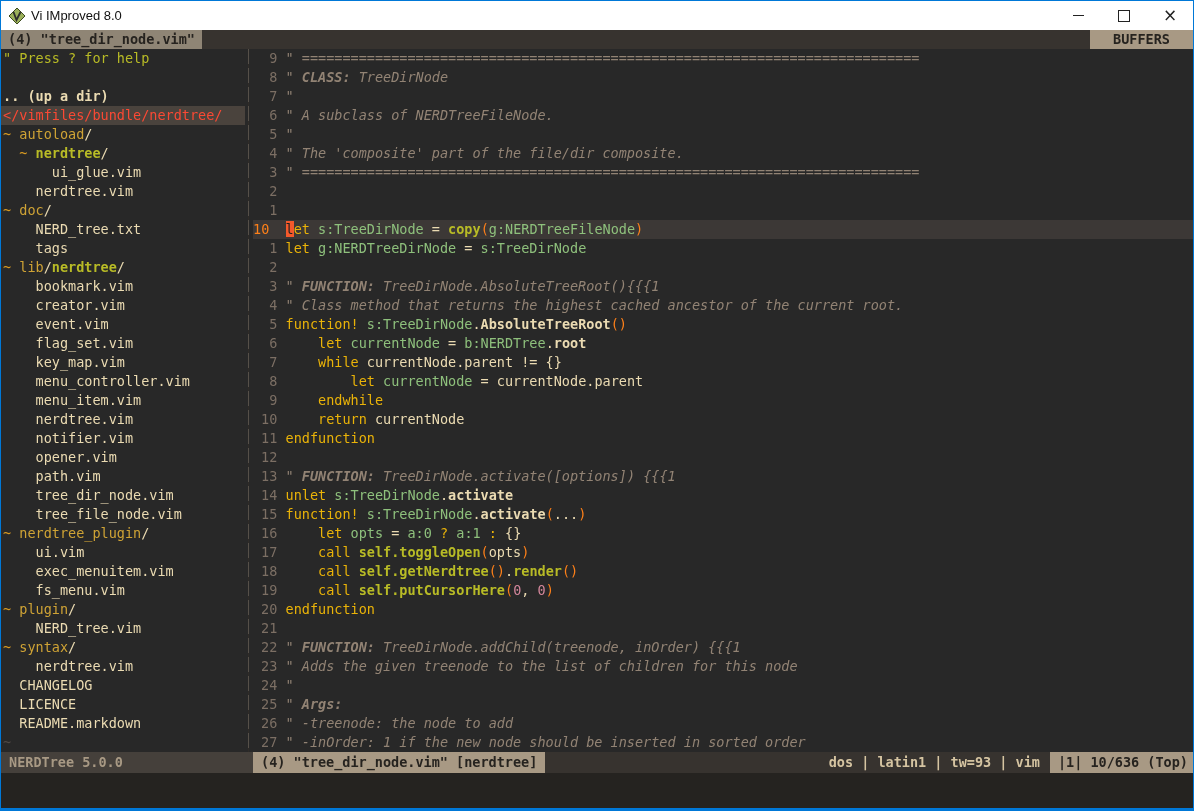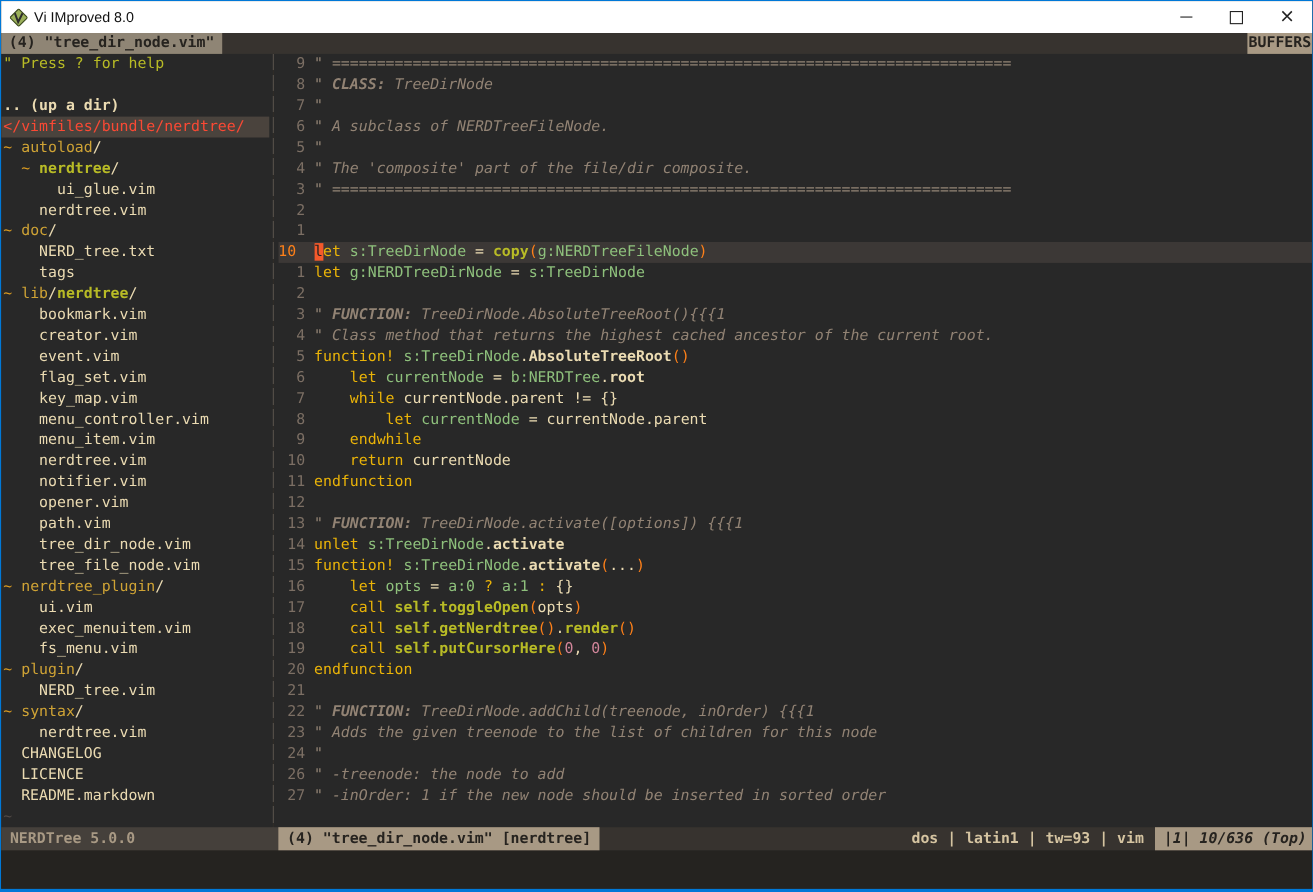--- a/index.html
+++ b/index.html
@@ -15,21 +15,21 @@
   #titlebar .ttext{font-family:Liberation Sans, sans-serif;font-size:13px;color:#111;}
   #wincontrols{margin-left:auto;display:flex;height:100%;}
   .wbtn{width:46px;height:100%;display:flex;align-items:center;justify-content:center;color:#222;}
   .glyph-min{width:11px;height:1px;background:#222;display:block;}
   .glyph-max{width:10px;height:10px;border:1px solid #222;display:block;}
   .glyph-close{font-family:"DejaVu Sans",sans-serif;font-size:17px;line-height:17px;color:#222;}
   
   #tabline{height:19px;background:#37332f;display:flex;font-size:13.5px;line-height:19px;font-weight:bold;white-space:pre;}
   #tab-current{background:#8f8575;color:#26231f;padding:0 7px;}
   #tab-spacer{flex:1;}
-  #buffers-label{background:#a89984;color:#26231f;padding:0 1px;}
+  #buffers-label{background:#a89984;color:#26231f;padding:0 23px;}
   
   #main{height:703px;display:flex;}
   #nerdtree{width:244px;flex:0 0 auto;overflow:hidden;}
   #vsep{width:8px;flex:0 0 auto;background:
     repeating-linear-gradient(to bottom,#565049 0 15px,#2f2b27 15px 19px);
     background-size:1px 100%;background-repeat:no-repeat;background-position:3px 0;}
   #editor{flex:1;overflow:hidden;}
   .tline,.eline{height:19px;line-height:19px;font-size:13.5px;white-space:pre;}
   .tline{padding-left:2px;}
   .tline.hl{background:#4a433d;}
@@ -55,21 +55,21 @@
   .sy-dim{color:#504945;}
   .sy-root{color:#fb4934;}
   .sy-cursor{background:#f4592b;color:#1d2021;}
   
   #statusrow{height:21px;display:flex;font-size:13.5px;line-height:21px;font-weight:bold;white-space:pre;}
   #status-nc{width:252px;flex:0 0 auto;background:#45403b;color:#a89984;padding-left:8px;box-sizing:border-box;}
   #status-main{flex:1;background:#37332f;display:flex;}
   #status-file{background:#a89984;color:#26231f;padding:0 8px;}
   #status-fill{flex:1;}
   #status-settings{color:#d5c4a1;padding-right:10px;}
-  #status-pos{background:#a89984;color:#26231f;padding:0 5px 0 8px;font-style:italic;}
+  #status-pos{background:#a89984;color:#26231f;padding:0 5px 0 8px;}
   
   #cmdline{height:35px;background:#252320;}
 </style>
 </head>
 <body>
 
 <div id="win">
 
   <div id="titlebar">
     <svg class="ticon" viewBox="0 0 16 16">
@@ -165,20 +165,21 @@
         <div class="eline"><span class="lnum">15</span><span class="lcontent"><span class="sy-red">function!</span><span class="sy-fg"> </span><span class="sy-aqua">s:TreeDirNode</span><span class="sy-fg">.</span><span class="sy-fgb">activate</span><span class="sy-org">(</span><span class="sy-fg">...</span><span class="sy-org">)</span></span></div>
         <div class="eline"><span class="lnum">16</span><span class="lcontent"><span class="sy-fg">    </span><span class="sy-red">let</span><span class="sy-fg"> </span><span class="sy-aqua">opts</span><span class="sy-fg"> = </span><span class="sy-aqua">a:0</span><span class="sy-fg"> </span><span class="sy-red">?</span><span class="sy-fg"> </span><span class="sy-aqua">a:1</span><span class="sy-fg"> </span><span class="sy-red">:</span><span class="sy-fg"> {}</span></span></div>
         <div class="eline"><span class="lnum">17</span><span class="lcontent"><span class="sy-fg">    </span><span class="sy-red">call</span><span class="sy-fg"> </span><span class="sy-grnb">self.toggleOpen</span><span class="sy-org">(</span><span class="sy-fg">opts</span><span class="sy-org">)</span></span></div>
         <div class="eline"><span class="lnum">18</span><span class="lcontent"><span class="sy-fg">    </span><span class="sy-red">call</span><span class="sy-fg"> </span><span class="sy-grnb">self.getNerdtree</span><span class="sy-org">()</span><span class="sy-fg">.</span><span class="sy-grnb">render</span><span class="sy-org">()</span></span></div>
         <div class="eline"><span class="lnum">19</span><span class="lcontent"><span class="sy-fg">    </span><span class="sy-red">call</span><span class="sy-fg"> </span><span class="sy-grnb">self.putCursorHere</span><span class="sy-org">(</span><span class="sy-pur">0</span><span class="sy-fg">, </span><span class="sy-pur">0</span><span class="sy-org">)</span></span></div>
         <div class="eline"><span class="lnum">20</span><span class="lcontent"><span class="sy-red">endfunction</span></span></div>
         <div class="eline"><span class="lnum">21</span><span class="lcontent"></span></div>
         <div class="eline"><span class="lnum">22</span><span class="lcontent"><span class="sy-com">" </span><span class="sy-comb">FUNCTION:</span><span class="sy-com"> TreeDirNode.addChild(treenode, inOrder) {{{1</span></span></div>
         <div class="eline"><span class="lnum">23</span><span class="lcontent"><span class="sy-com">" Adds the given treenode to the list of children for this node</span></span></div>
         <div class="eline"><span class="lnum">24</span><span class="lcontent"><span class="sy-com">"</span></span></div>
+        <div class="eline"><span class="lnum">25</span><span class="lcontent"><span class="sy-com">" </span><span class="sy-comb">Args:</span></span></div>
         <div class="eline"><span class="lnum">26</span><span class="lcontent"><span class="sy-com">" -treenode: the node to add</span></span></div>
         <div class="eline"><span class="lnum">27</span><span class="lcontent"><span class="sy-com">" -inOrder: 1 if the new node should be inserted in sorted order</span></span></div>
       </div>
   </div>
 
   <div id="statusrow">
     <div id="status-nc">NERDTree 5.0.0</div>
     <div id="status-main">
       <span id="status-file">(4) "tree_dir_node.vim" [nerdtree]</span>
       <span id="status-fill"></span>

